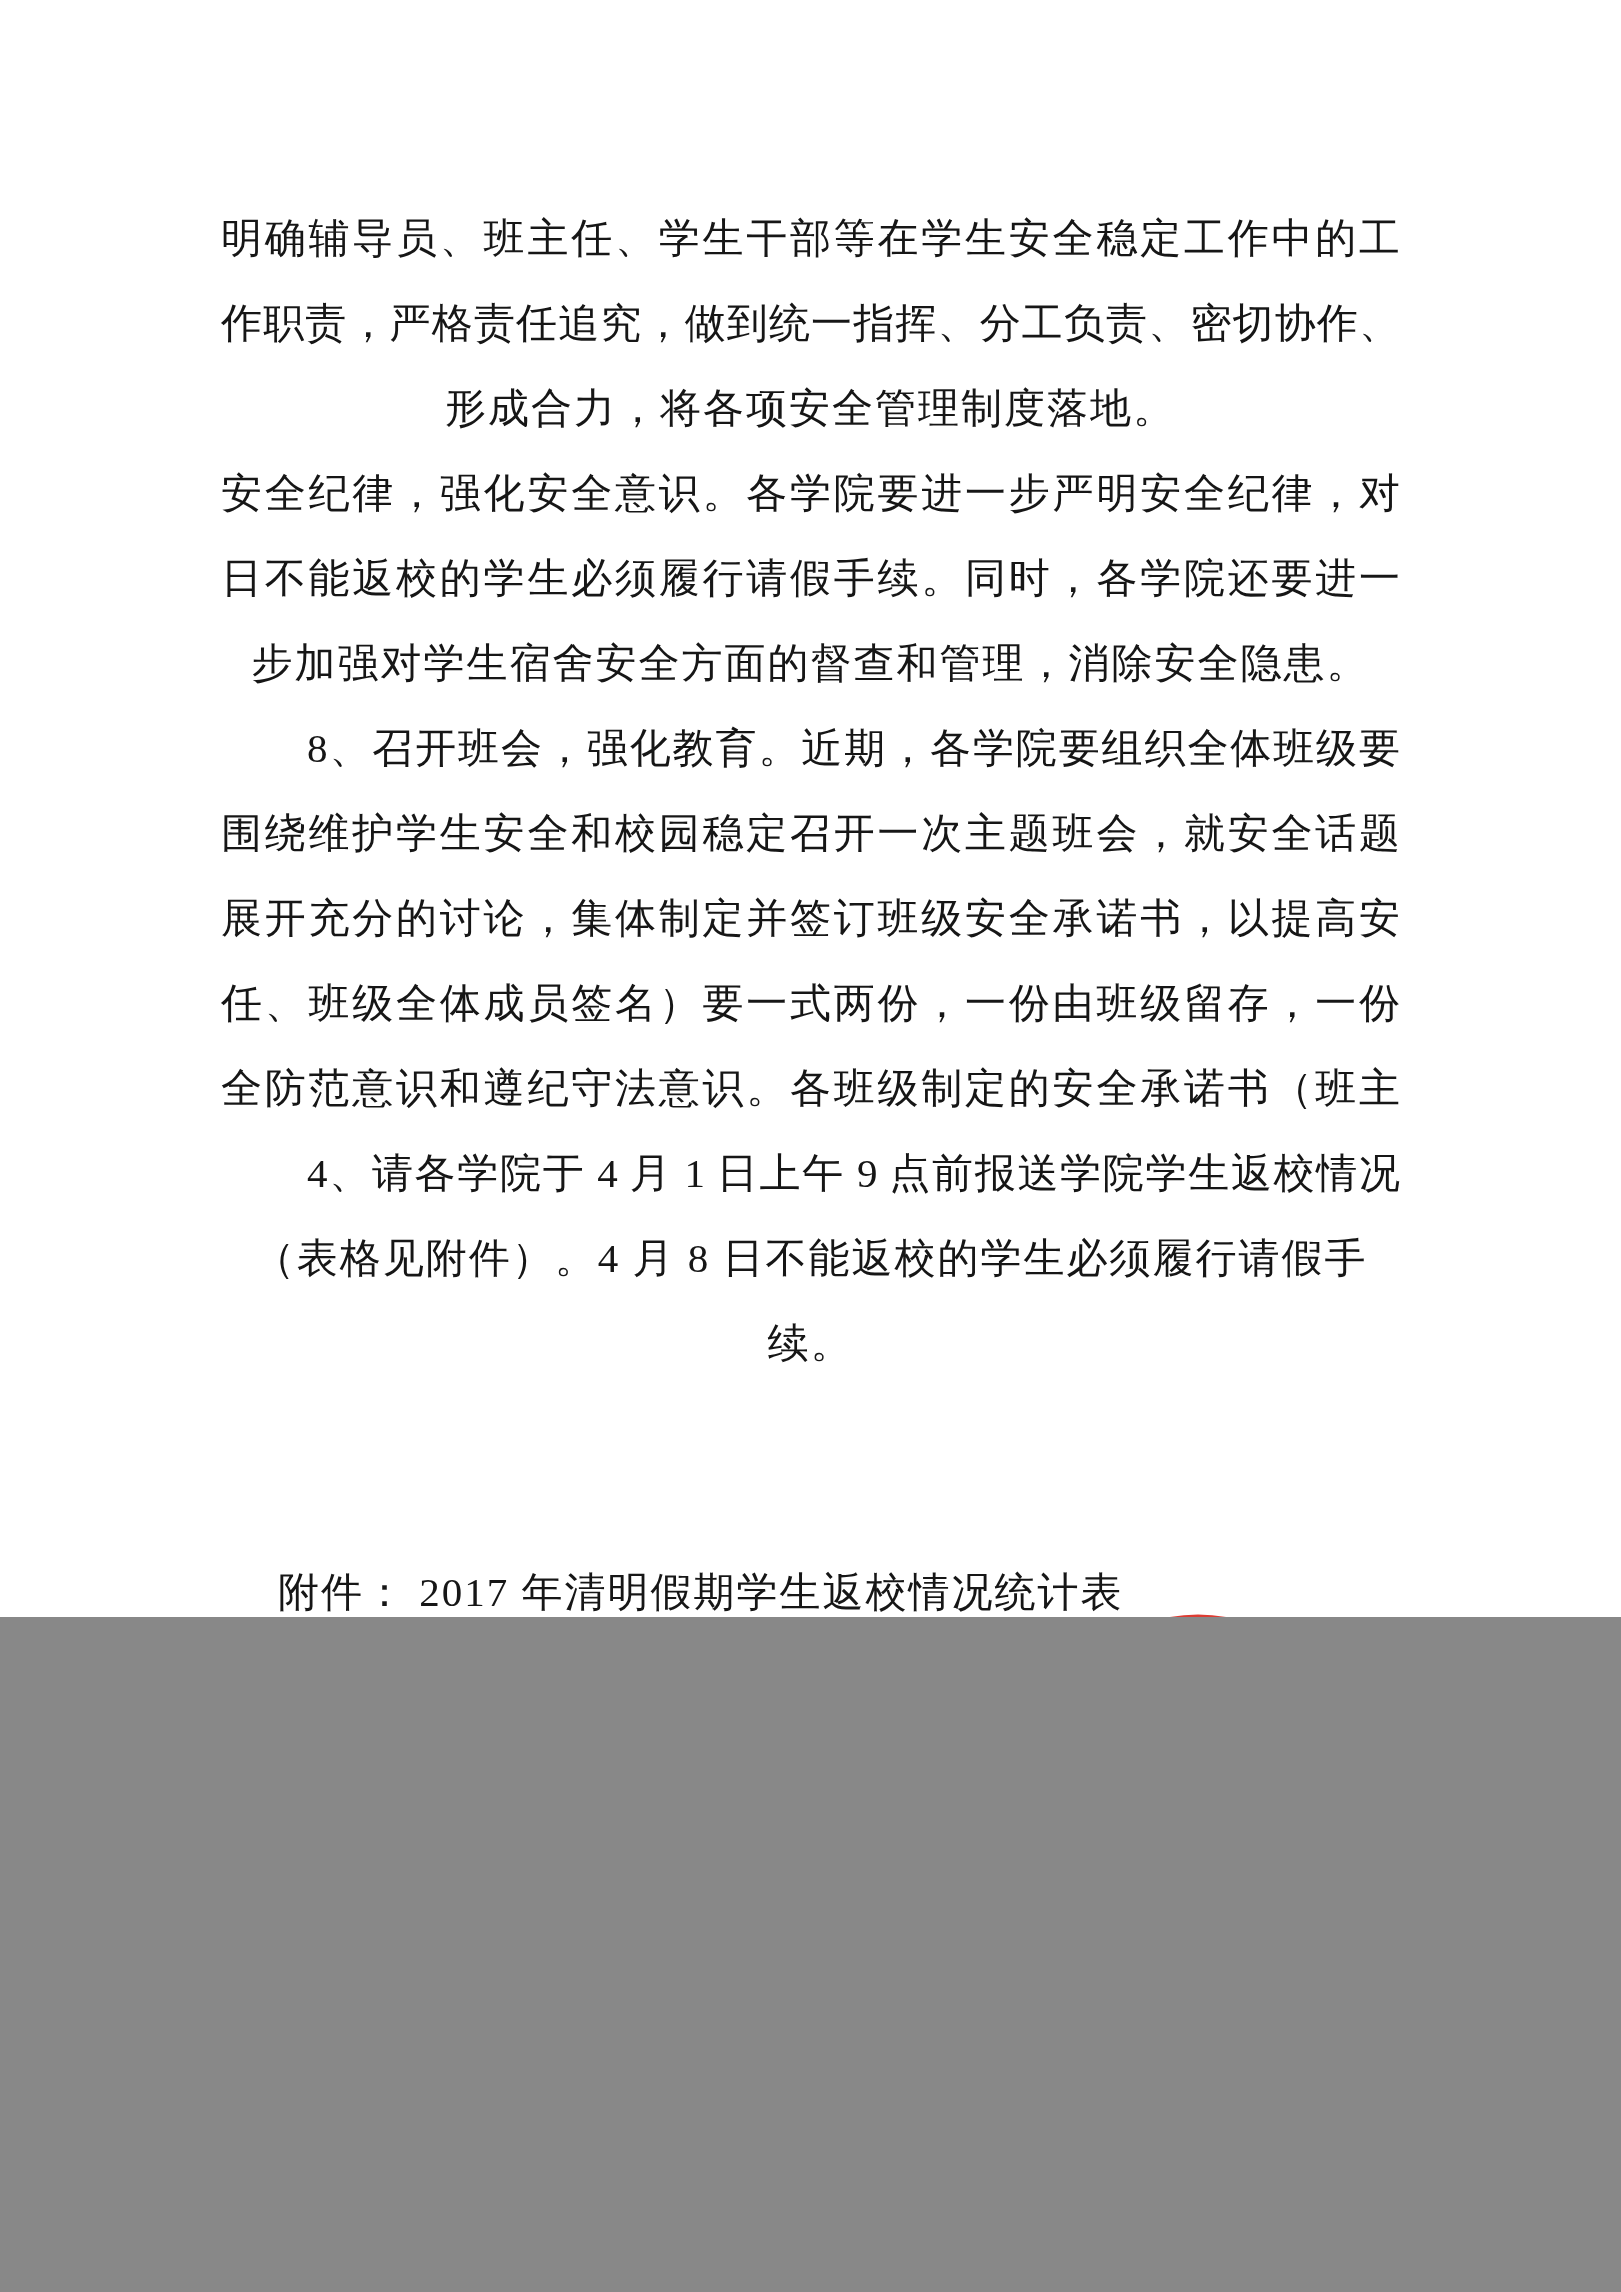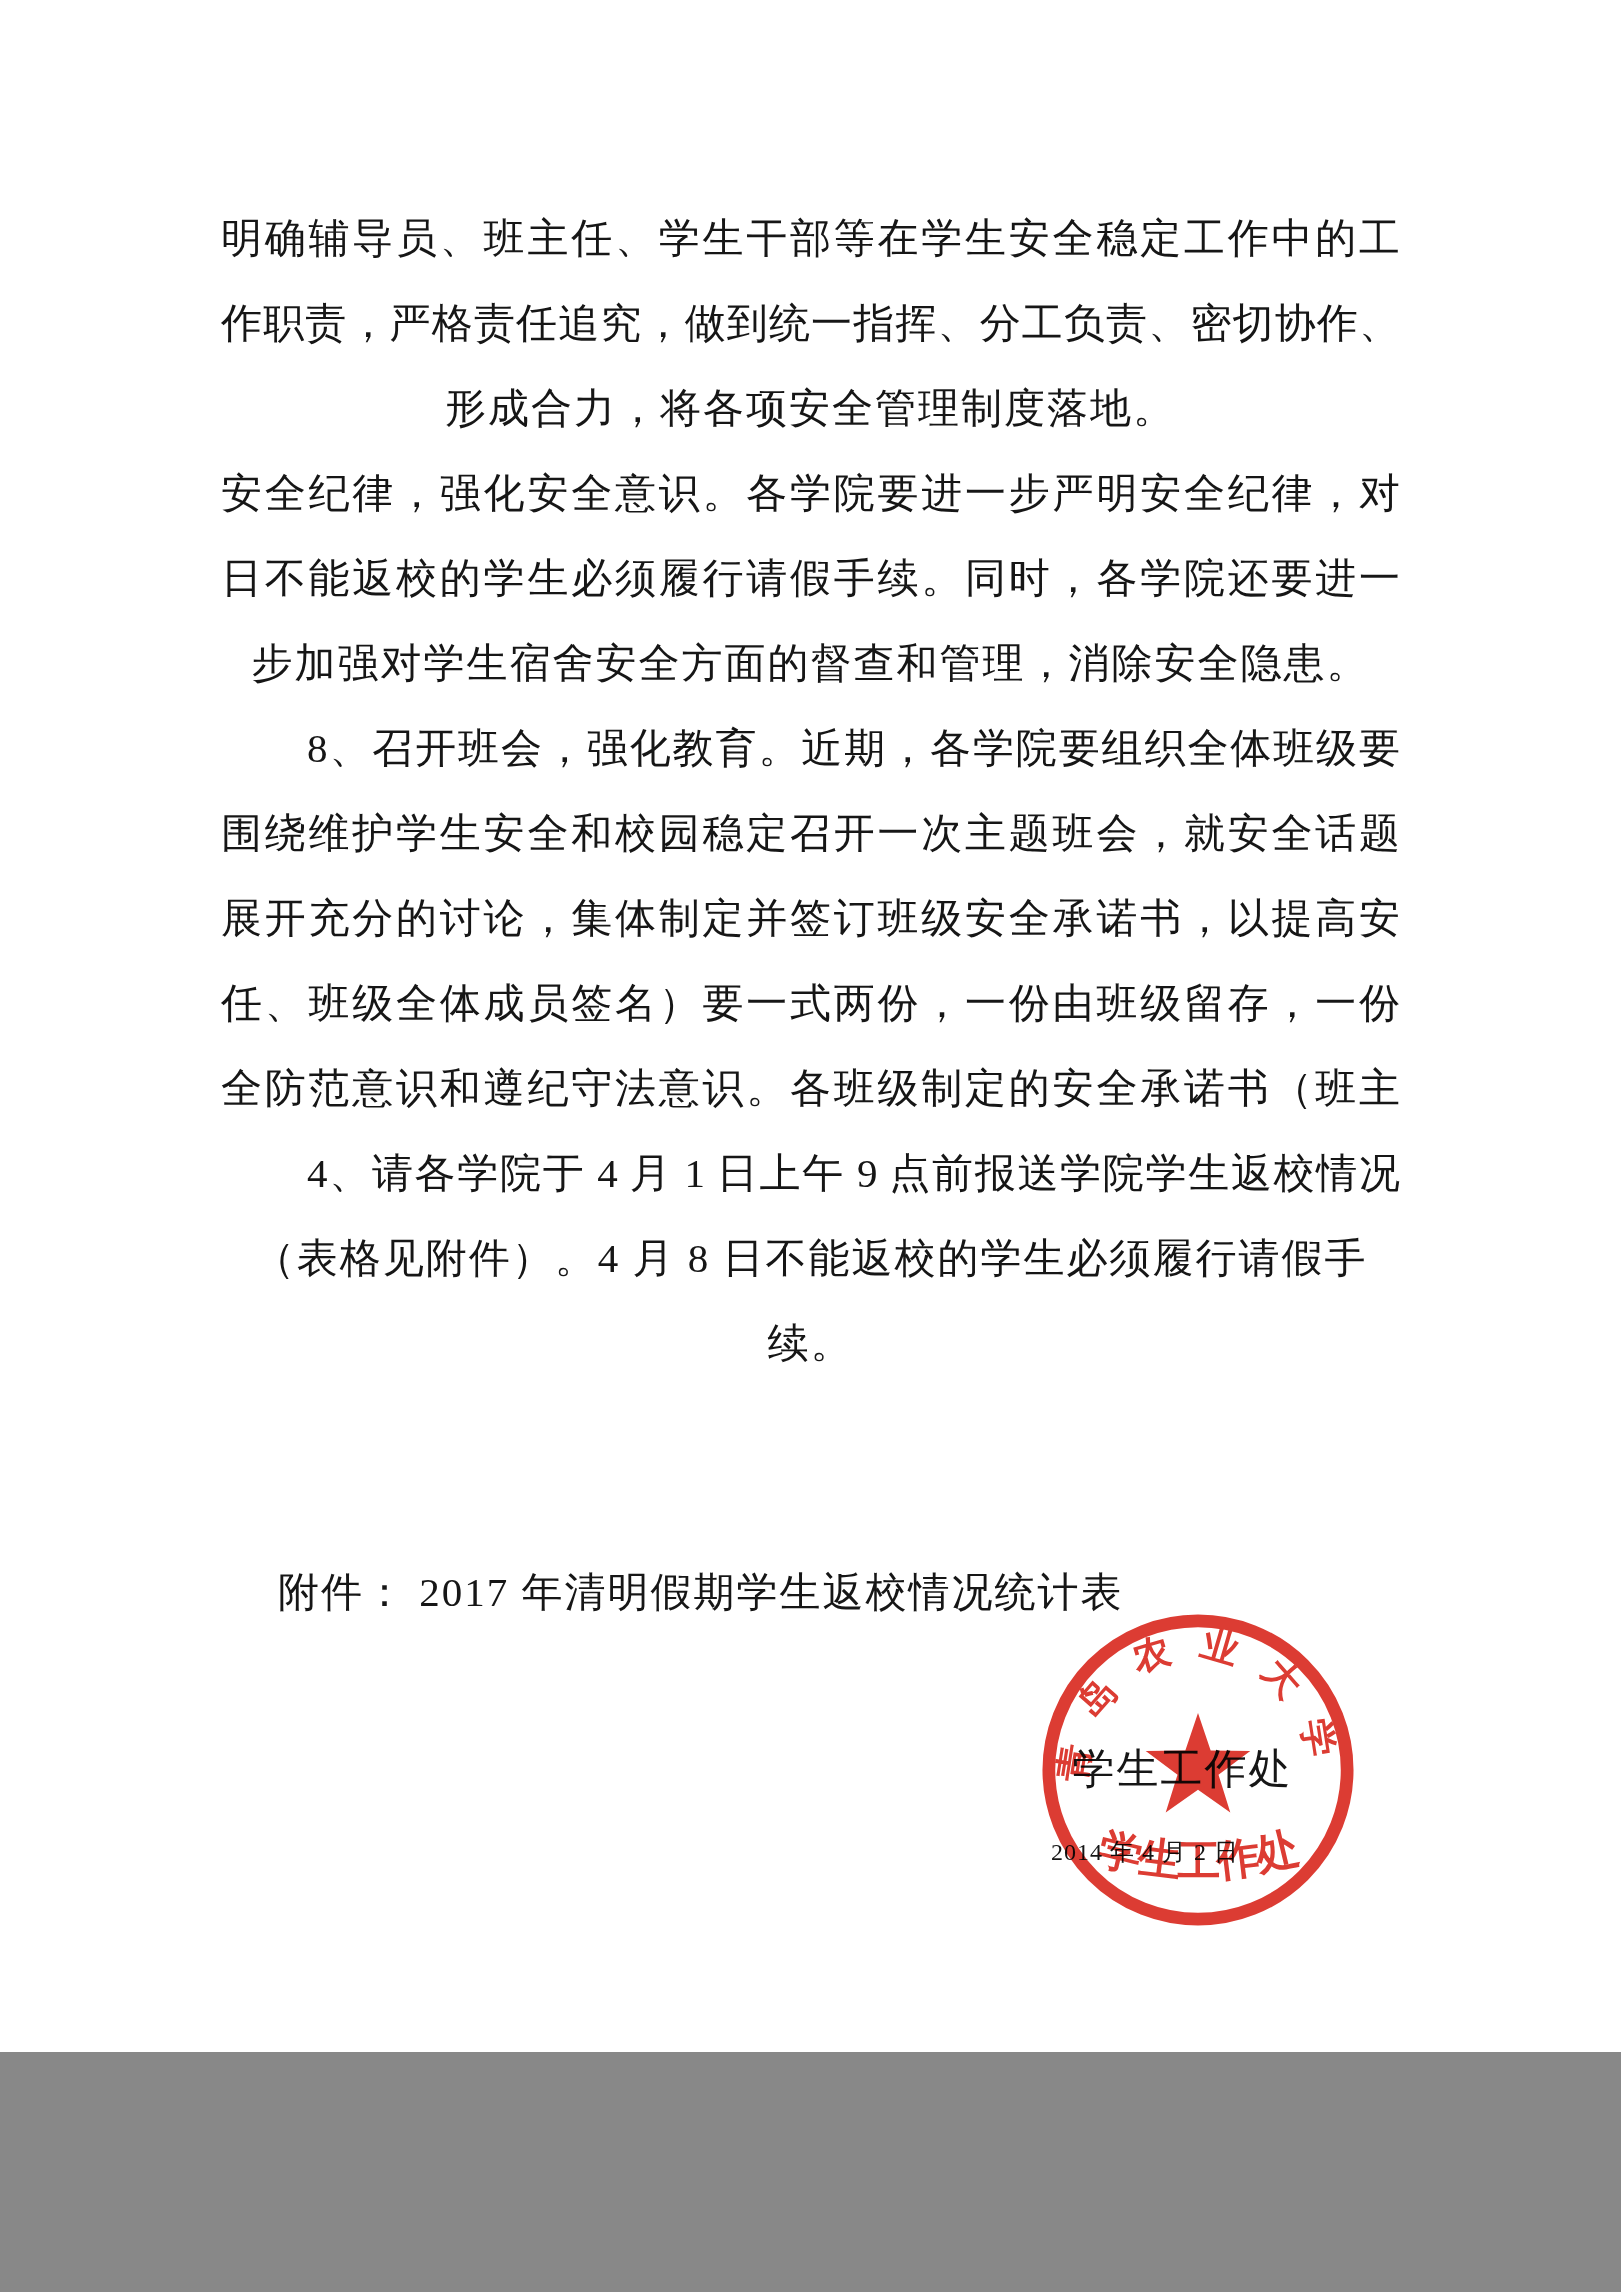--- a/index.html
+++ b/index.html
@@ -1,18 +1,18 @@
 <!DOCTYPE html>
 <html><head>
 <meta charset="utf-8">
 <style>
   html,body { margin:0; padding:0; background:#888; }
   .page {
     position:relative;
-    width:1621px; height:2052px;
+    width:1621px; height:1617px;
     margin:0 auto;
     background:#ffffff;
     font-family:"Liberation Serif","DejaVu Serif",serif;
     color:#161616;
     overflow:hidden;
   }
   .text-block {
     position:absolute;
     left:221px; top:196px;
     width:1179px;

